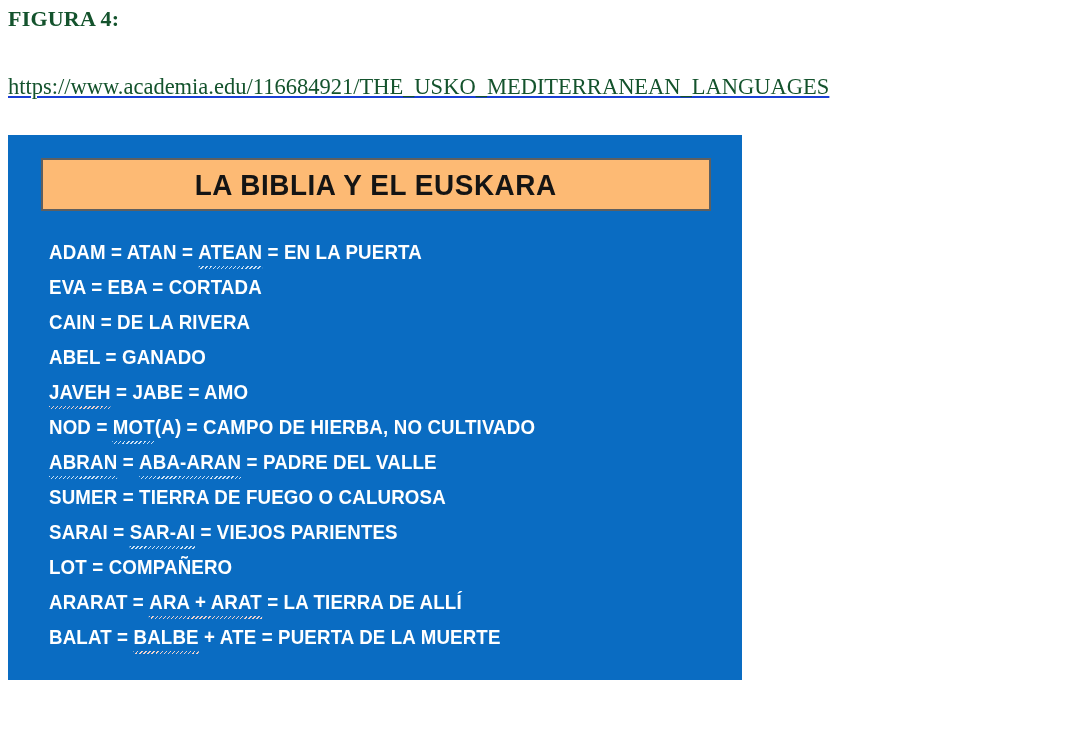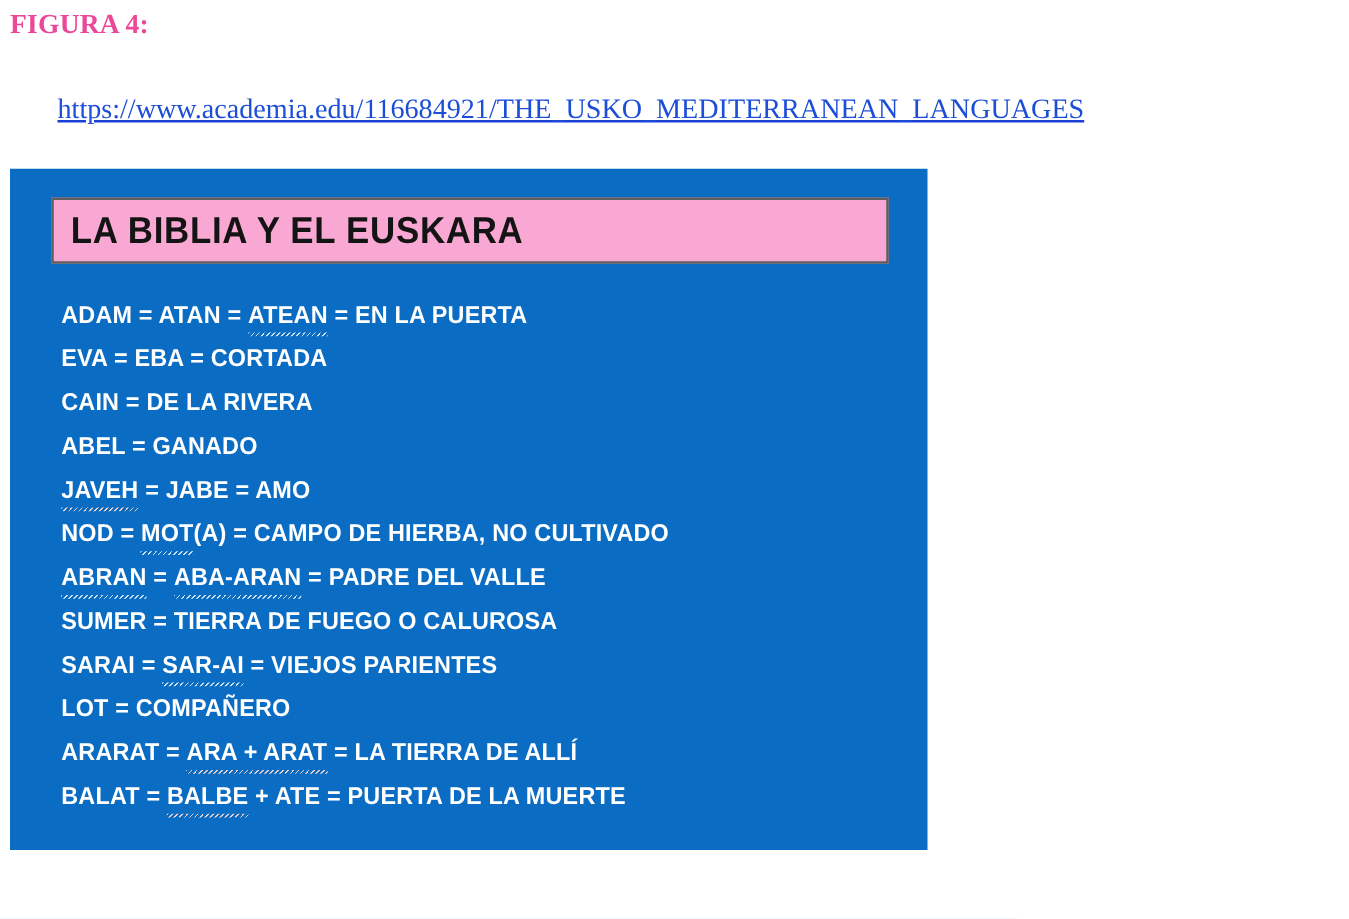--- a/index.html
+++ b/index.html
@@ -17,64 +17,64 @@
   }
 
   
   .doc-heading {
     position: absolute;
     left: 8px;
     top: 6px;
     font-family: "Liberation Serif", "DejaVu Serif", serif;
     font-weight: bold;
     font-size: 22px;
-    color: #ec4899;
+    color: #14532d;
     letter-spacing: 0.2px;
     white-space: nowrap;
   }
 
   
   .doc-link {
     position: absolute;
     left: 8px;
     top: 74px;
     font-family: "Liberation Serif", "DejaVu Serif", serif;
     font-size: 22.5px;
-    color: #1d4ed8;
+    color: #14532d;
     text-decoration: underline;
     text-decoration-color: #1a3fd4;
     text-underline-offset: 2px;
     white-space: nowrap;
     cursor: pointer;
-    margin-left: 38px;
   }
 
   
   .figure-panel {
     position: absolute;
     left: 8px;
     top: 135px;
     width: 734px;
     height: 545px;
     background: #0a6cc2;
     box-sizing: border-box;
   }
 
   
   .title-box {
     position: absolute;
     left: 33px;
     top: 23px;
     width: 670px;
     height: 53px;
-    background: #f9a8d4;
+    background: #fdba74;
     border: 2px solid #5f5f5f;
     box-sizing: border-box;
     display: flex;
     align-items: center;
+    justify-content: center;
   }
   .title-text {
     font-family: "Liberation Sans Narrow", "Liberation Sans", sans-serif;
     font-weight: bold;
     font-size: 30px;
     color: #141414;
     letter-spacing: 0.6px;
     transform: scaleX(0.93);
     white-space: nowrap;
   }

